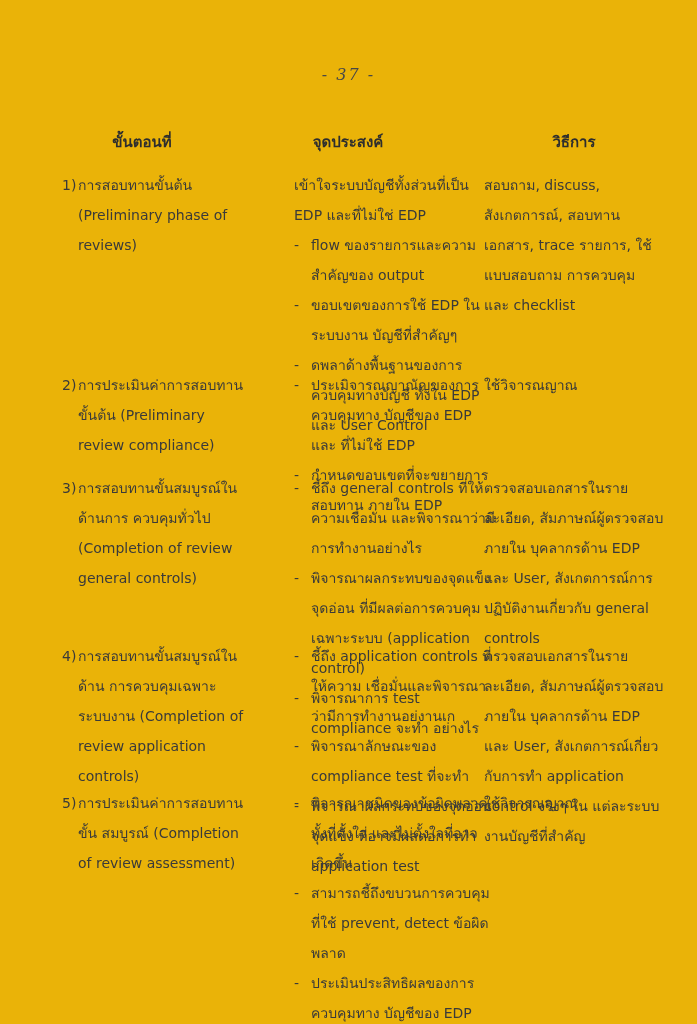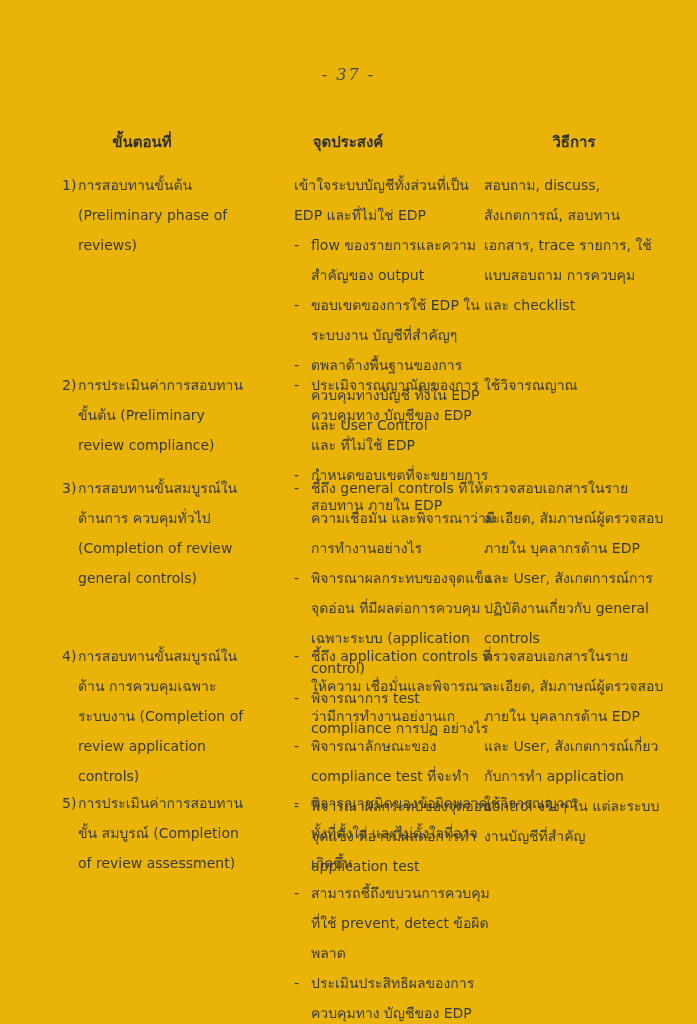--- a/index.html
+++ b/index.html
@@ -101,21 +101,21 @@
       <div class="bullet">
         <span class="dash">-</span>
         <span class="btxt">ชี้ถึง general controls ที่ให้ความเชื่อมั่น และพิจารณาว่ามีการทำงานอย่างไร</span>
       </div>
       <div class="bullet">
         <span class="dash">-</span>
         <span class="btxt">พิจารณาผลกระทบของจุดแข็ง จุดอ่อน ที่มีผลต่อการควบคุมเฉพาะระบบ (application control)</span>
       </div>
       <div class="bullet">
         <span class="dash">-</span>
-        <span class="btxt">พิจารณาการ test compliance การปฏ อย่างไร</span>
+        <span class="btxt">พิจารณาการ test compliance จะทำ อย่างไร</span>
       </div>
     </div>
     <div class="c3">ตรวจสอบเอกสารในรายละเอียด, สัมภาษณ์ผู้ตรวจสอบภายใน บุคลากรด้าน EDP และ User, สังเกตการณ์การปฏิบัติงานเกี่ยวกับ general controls</div>
   </div>
 
   <div class="row" style="top:641px">
     <div class="num">4)</div>
     <div class="c1">การสอบทานขั้นสมบูรณ์ในด้าน การควบคุมเฉพาะระบบงาน (Completion of review application controls)</div>
     <div class="c2">
       <div class="bullet">

